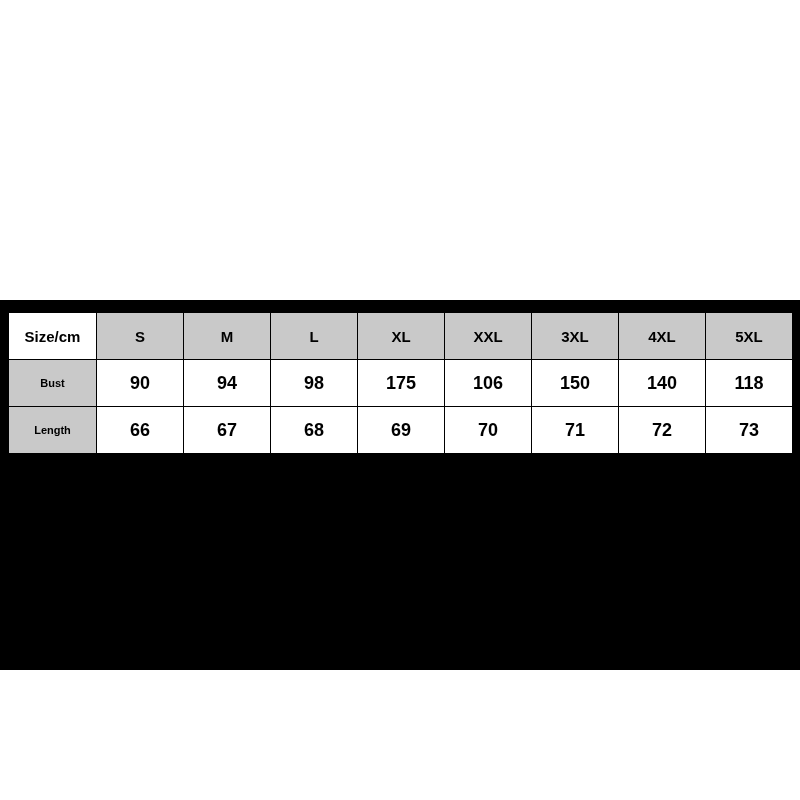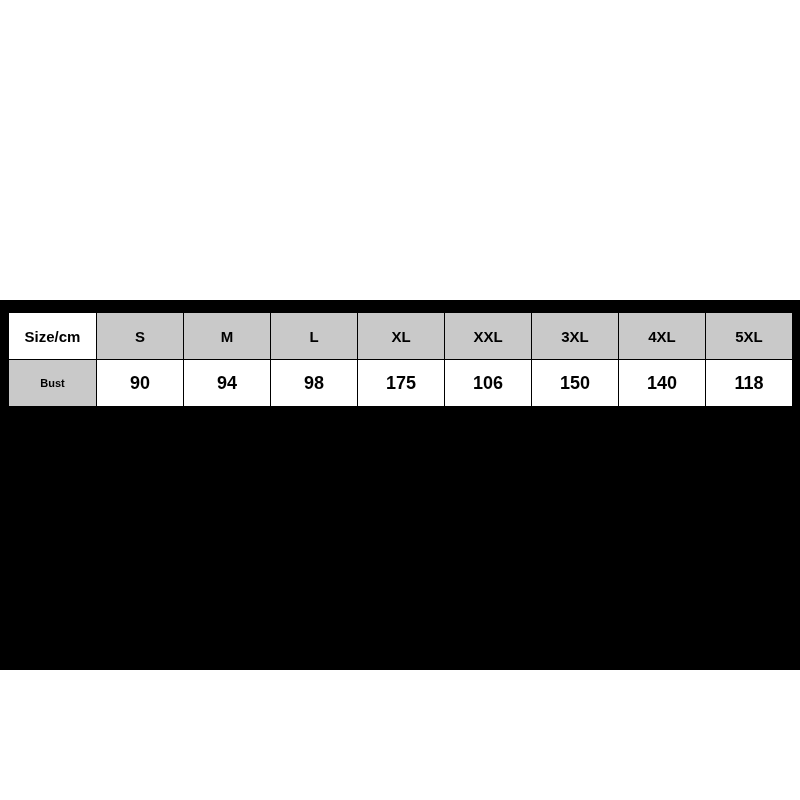--- a/index.html
+++ b/index.html
@@ -106,17 +106,28 @@
           <td class="row-head">Bust</td>
           <td>90</td>
           <td>94</td>
           <td>98</td>
           <td>175</td>
           <td>106</td>
           <td>150</td>
           <td>140</td>
           <td>118</td>
         </tr>
+        <tr>
+          <td class="row-head">Length</td>
+          <td>66</td>
+          <td>67</td>
+          <td>68</td>
+          <td>69</td>
+          <td>70</td>
+          <td>71</td>
+          <td>72</td>
+          <td>73</td>
+        </tr>
       </tbody>
     </table>
   </div>
 
 </div>
 
 </body></html>

